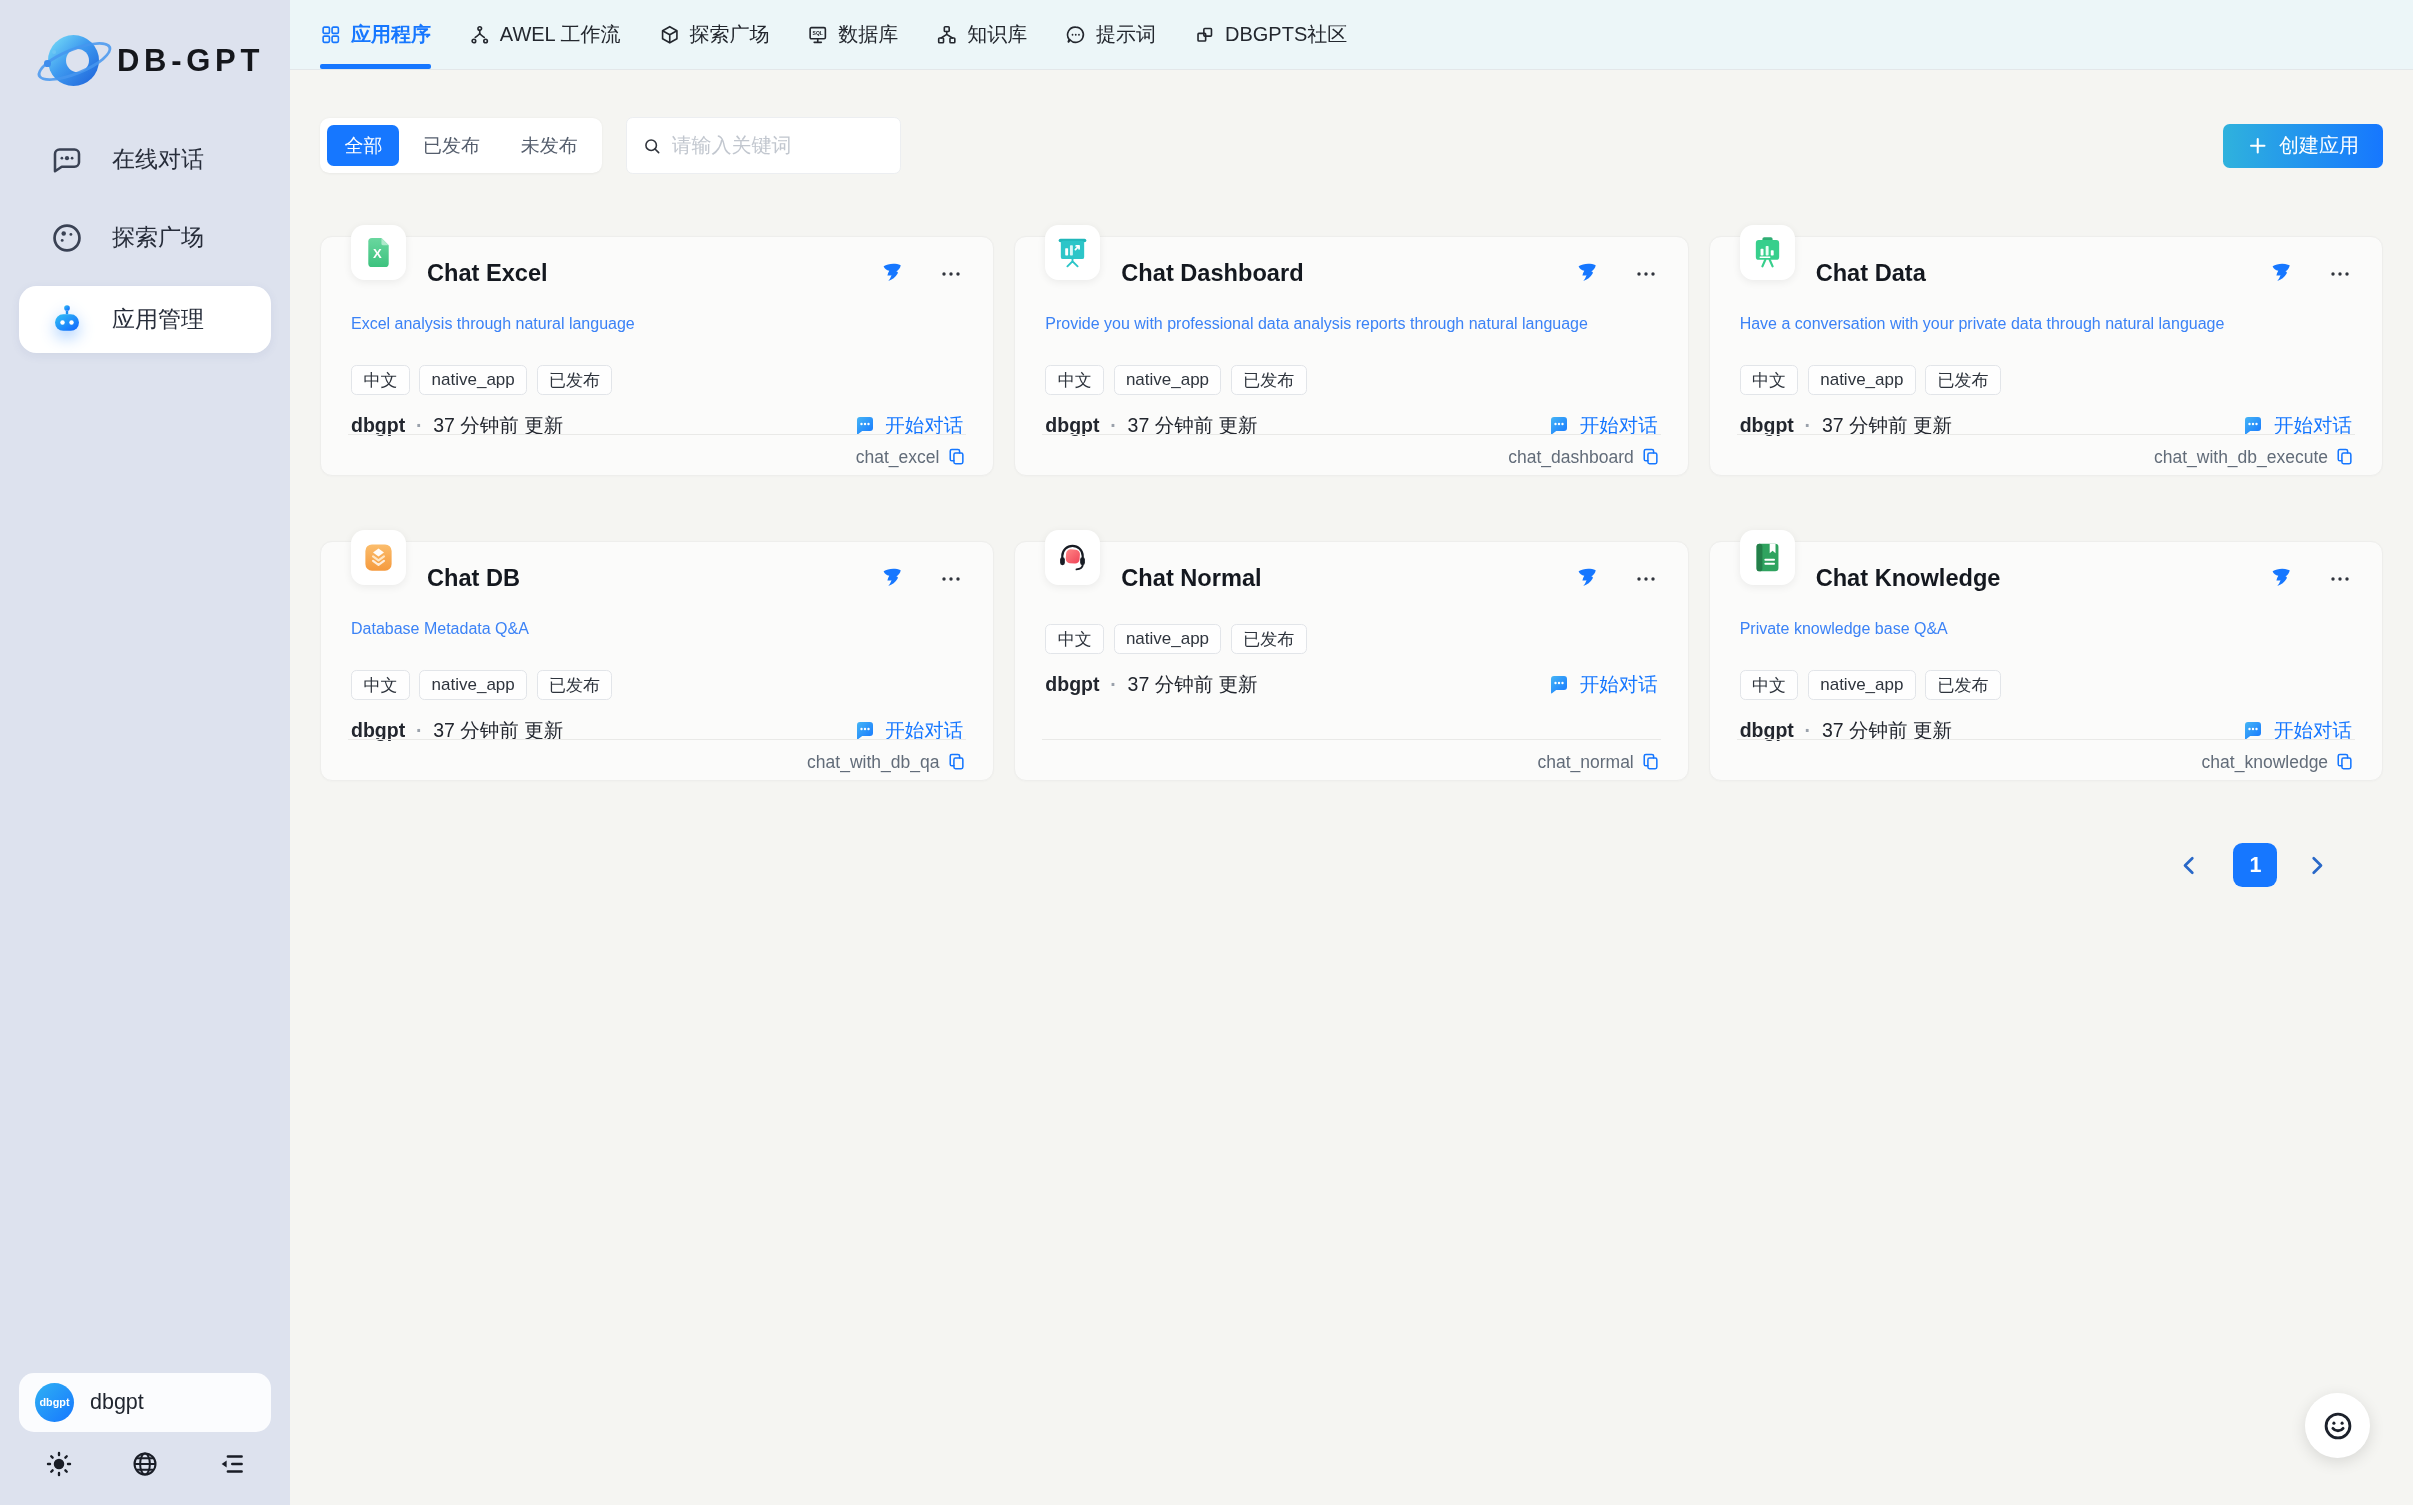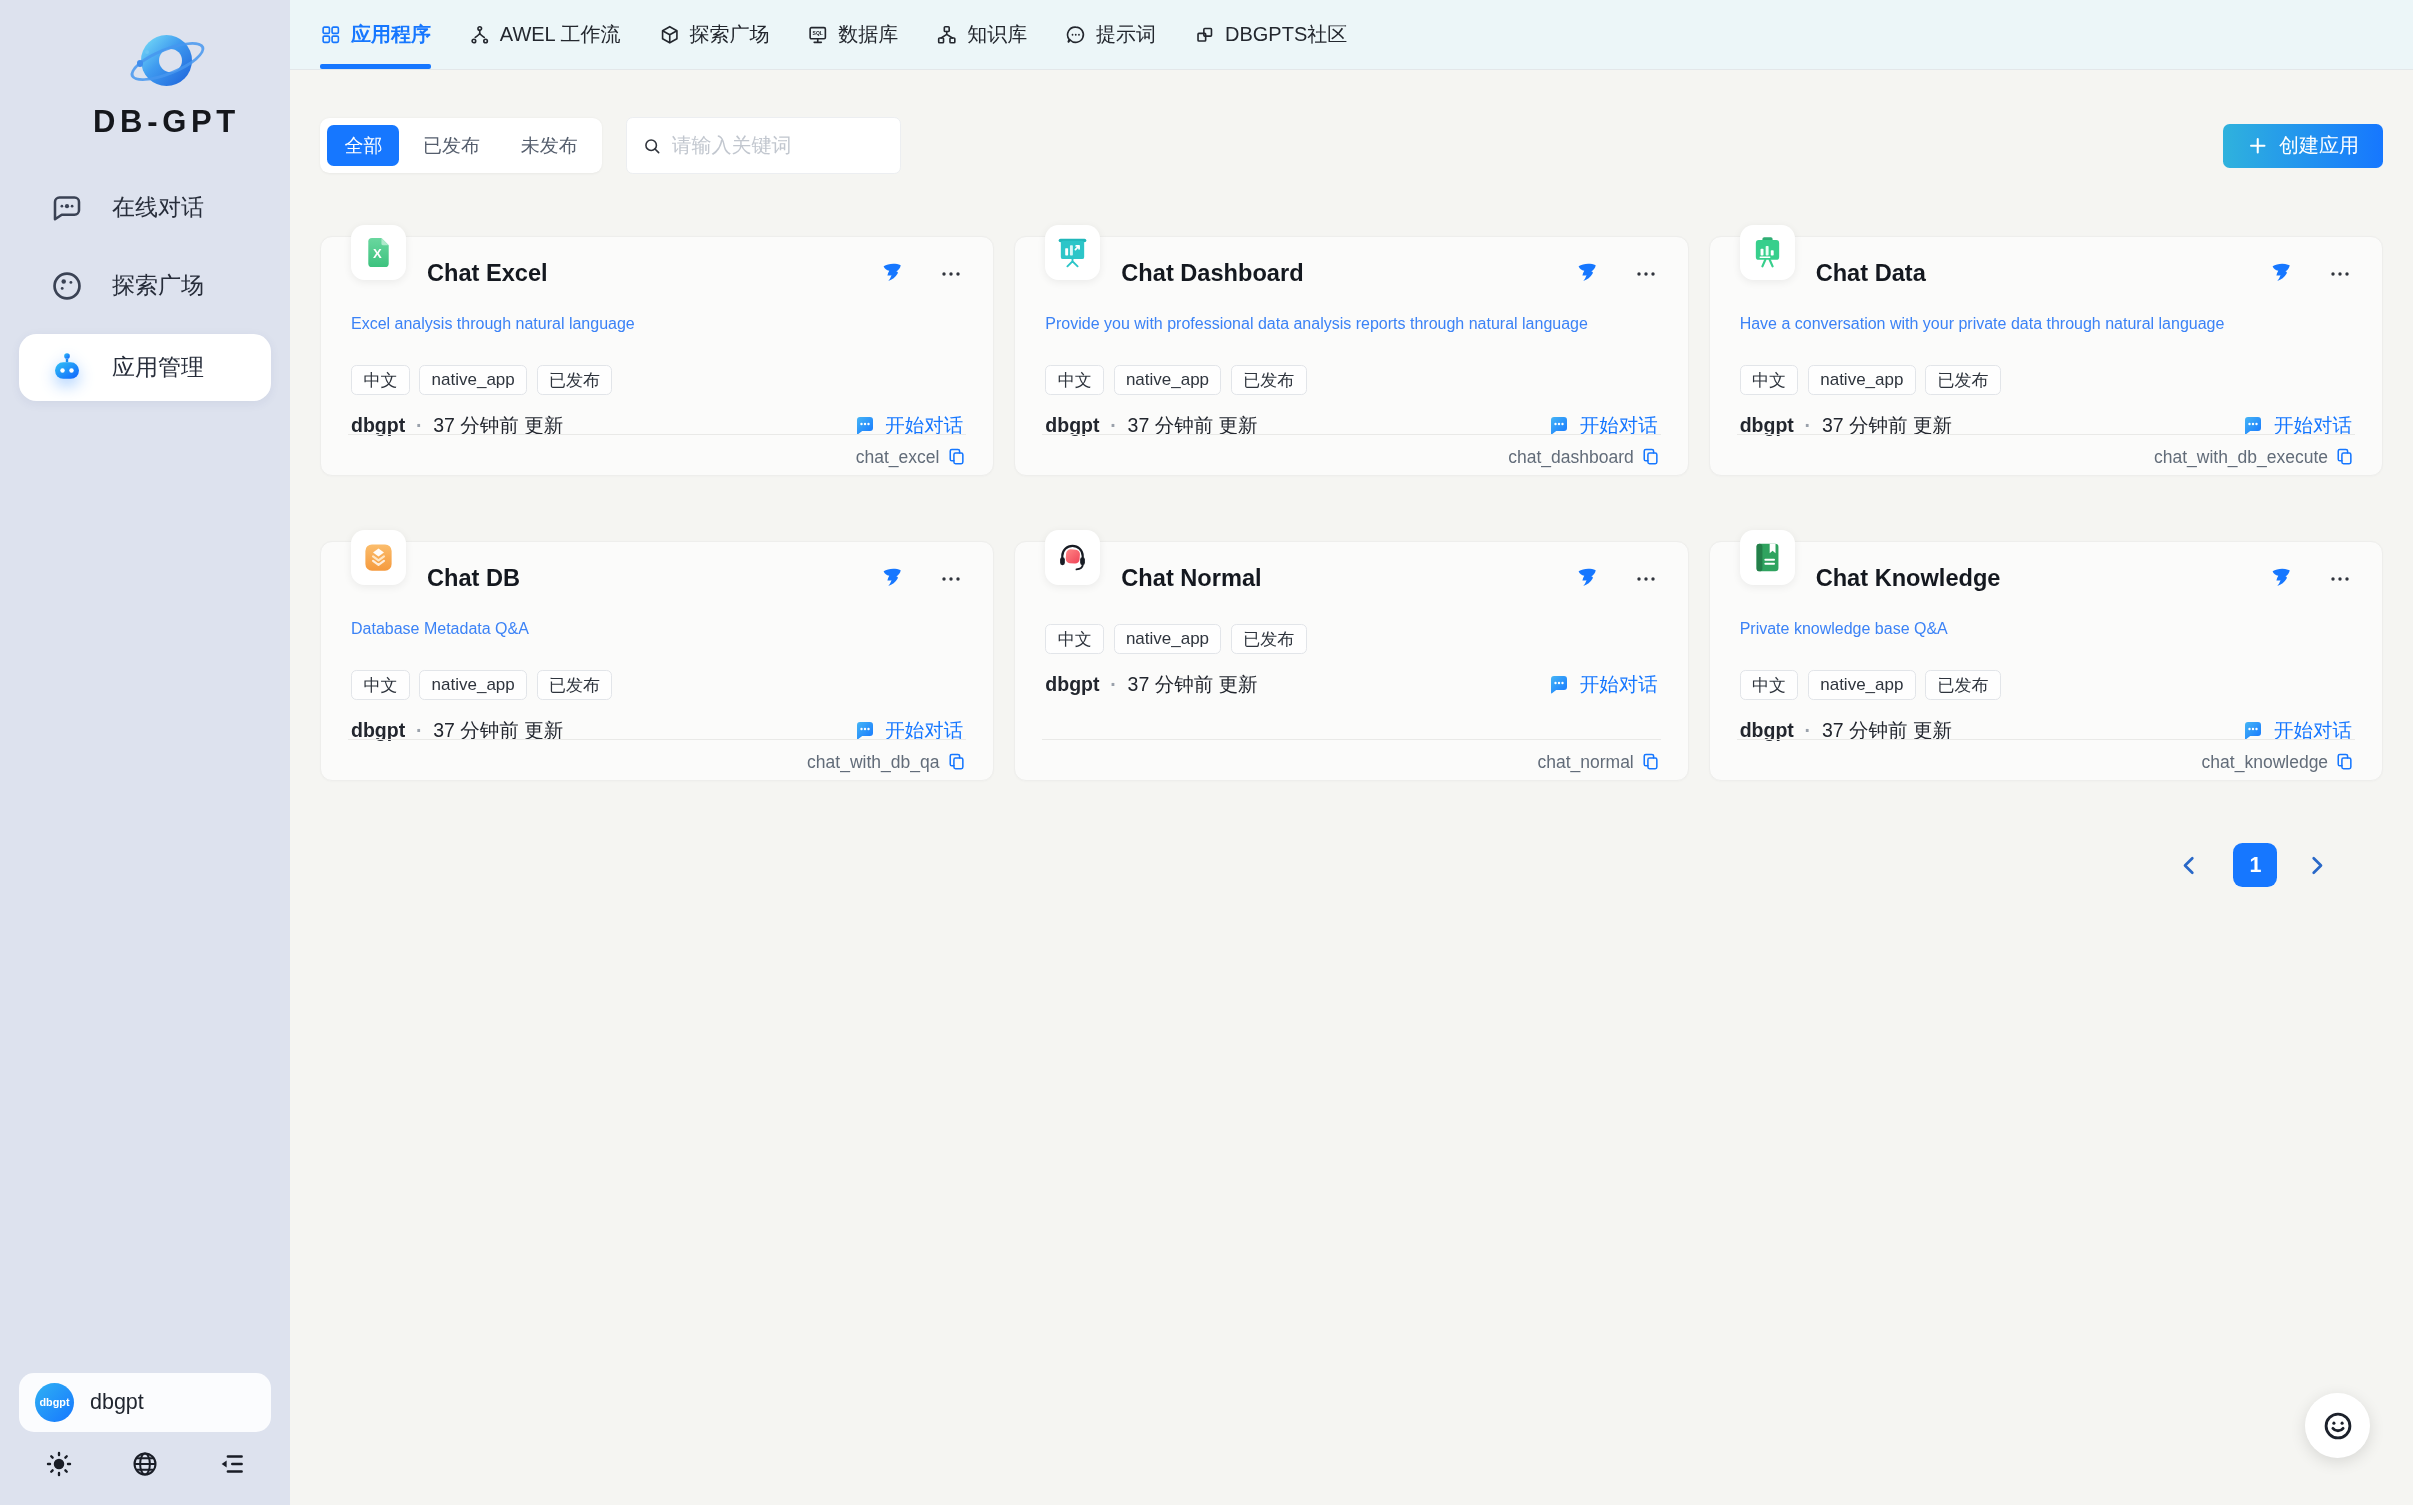--- a/index.html
+++ b/index.html
@@ -12,21 +12,21 @@
   }
   svg { display:block; }
 
   
   .sidebar {
     width:290px; height:100%;
     background:#dde2ee;
     display:flex; flex-direction:column;
     flex-shrink:0;
   }
-  .logo-row { display:flex; align-items:center; gap:12px; margin:30px 0 0 43px;flex-direction:column; }
+  .logo-row { display:flex; align-items:center; gap:12px; margin:30px 0 0 43px; }
   .logo-planet { width:62px; height:62px; position:relative; }
   .planet-body { position:absolute; left:5.4px; top:5.4px; width:51px; height:51px; border-radius:50%;
     background:linear-gradient(135deg,#7ce4f8 0%,#3f9bf0 45%,#1b5fd9 100%); }
   .planet-hole { position:absolute; left:23px; top:19px; width:23px; height:23px; border-radius:50%; background:#dde2ee; }
   .planet-ring { position:absolute; left:-8px; top:17.5px; width:79px; height:27px; border:3.4px solid #4796ee;
     border-radius:50%; transform:rotate(-22deg); opacity:.85; }
   .planet-dot1 { position:absolute; left:1.3px; top:30px; width:6.7px; height:6.7px; border-radius:50%; background:#3f8ded; }
   .planet-dot2 { position:absolute; left:9.4px; top:20px; width:4px; height:4px; border-radius:50%; background:#6cc6f4; }
   .brand-name { font-size:31px; font-weight:800; letter-spacing:4.7px; color:#15171c; }
 

